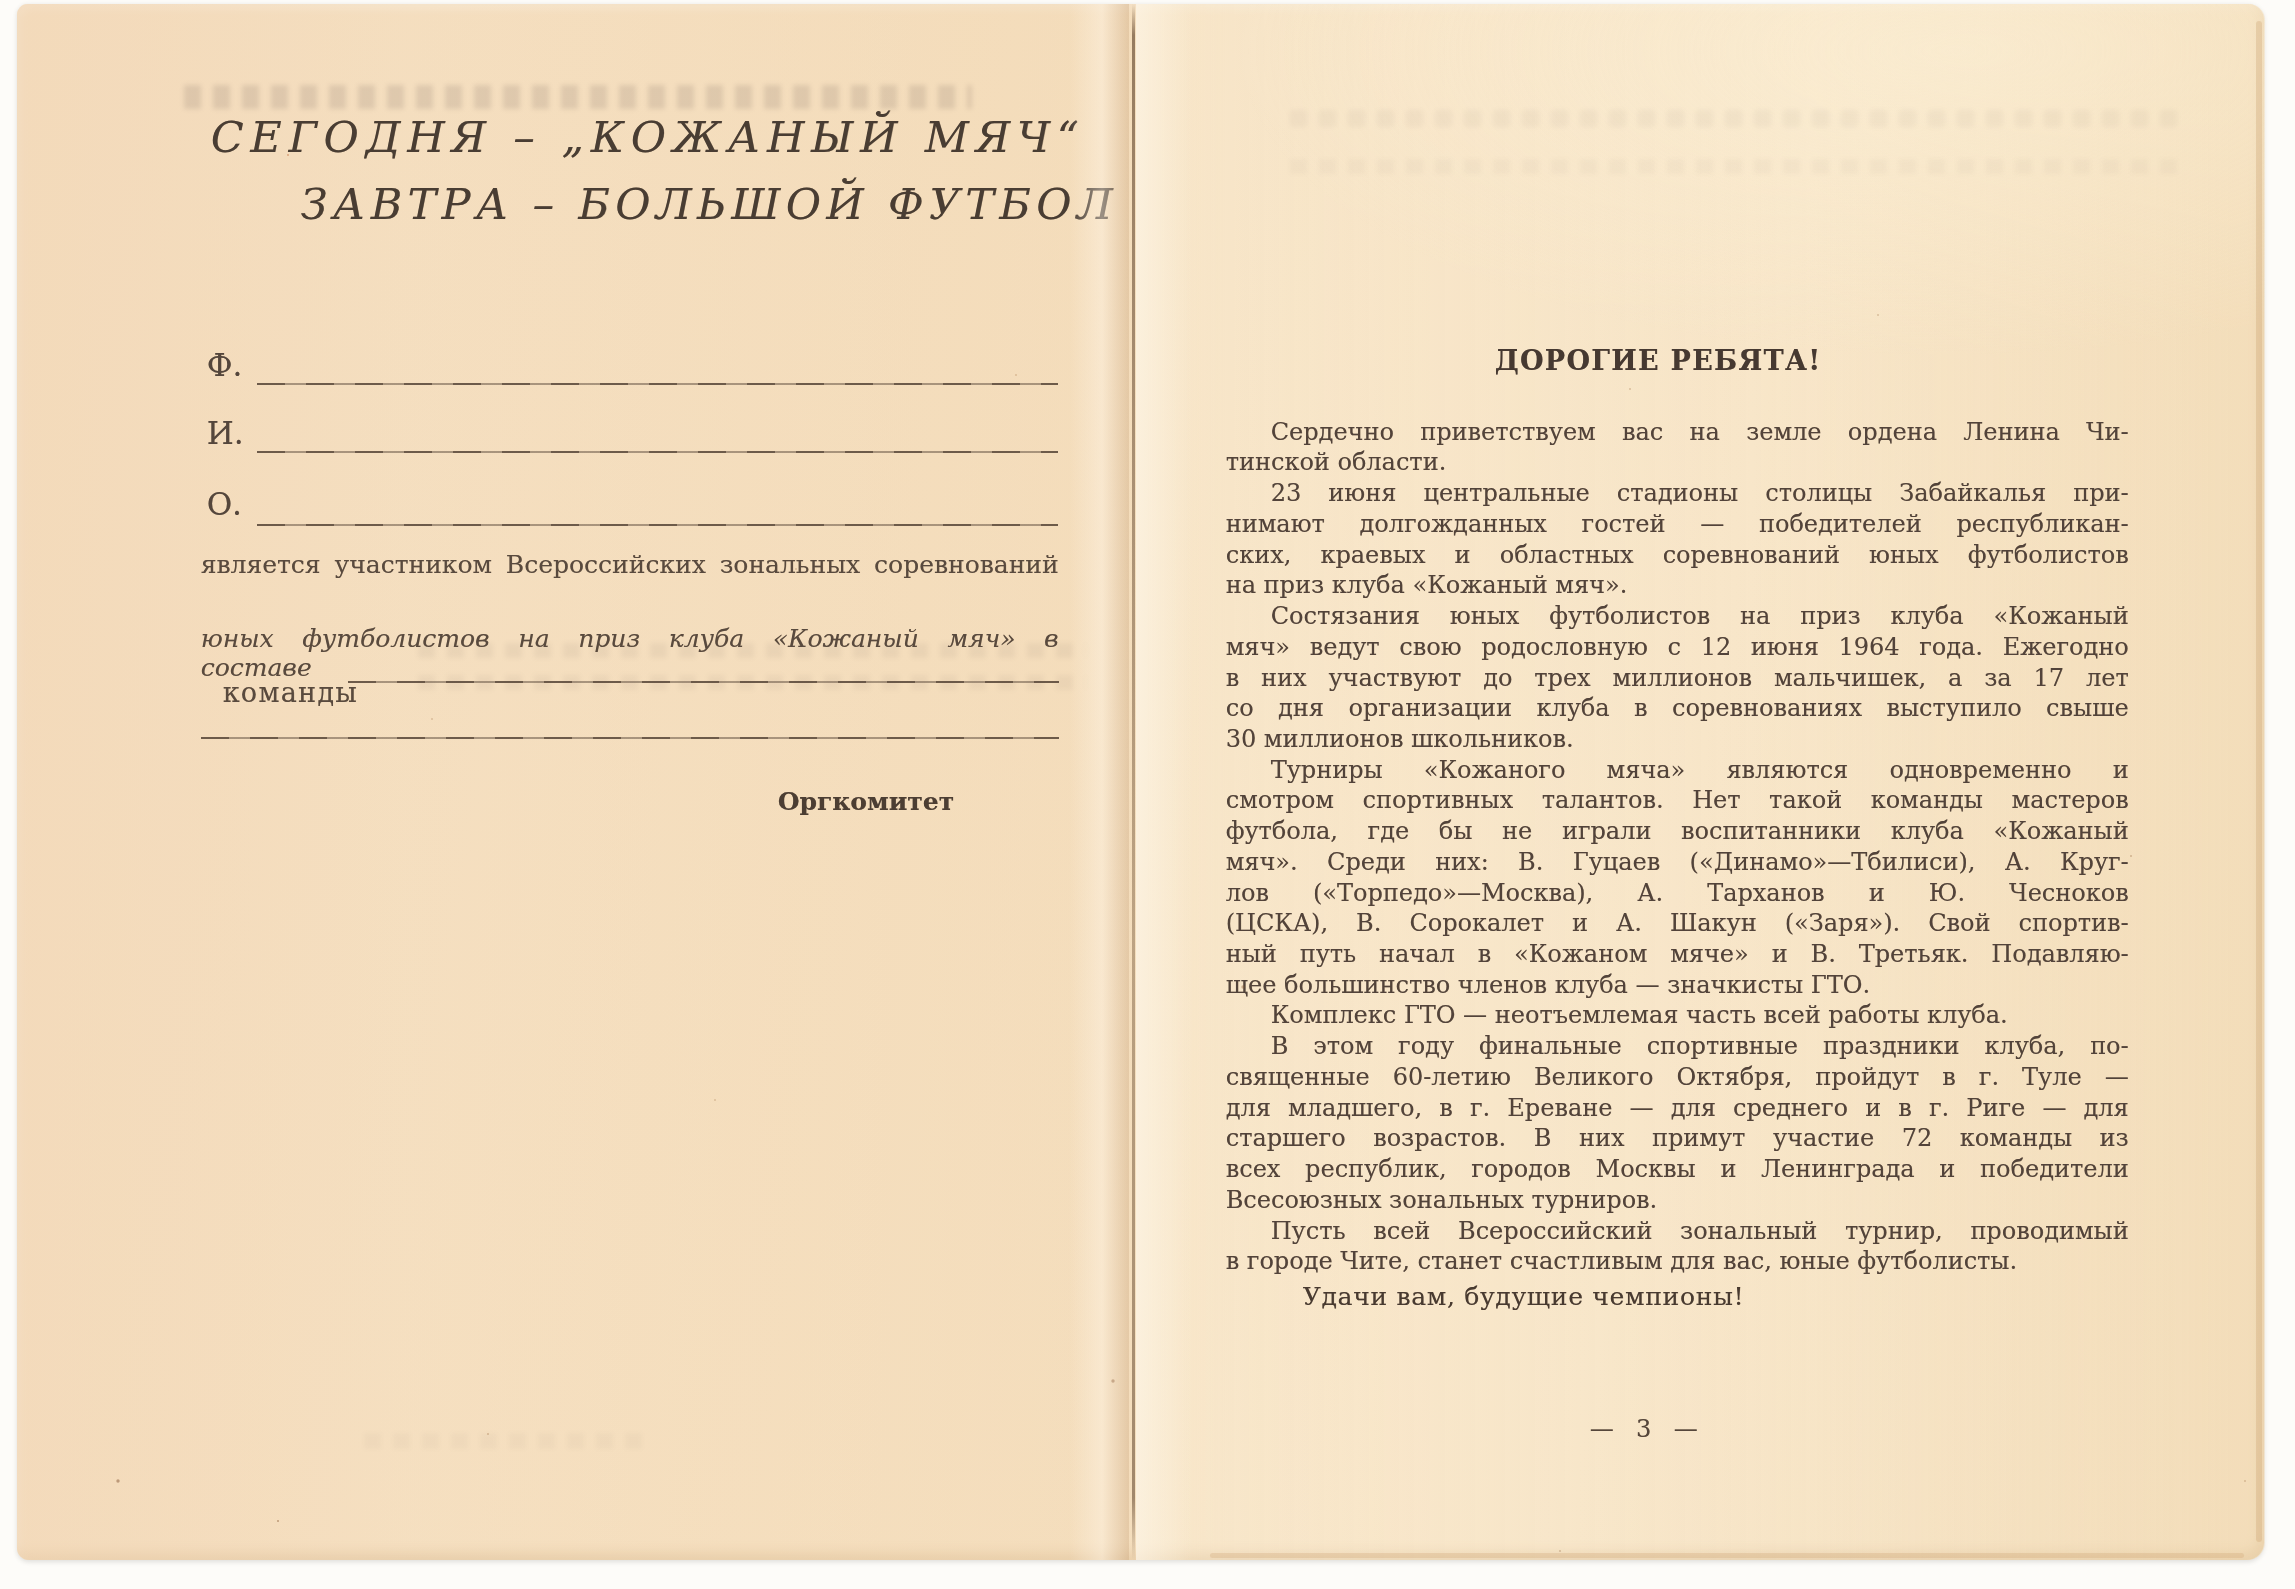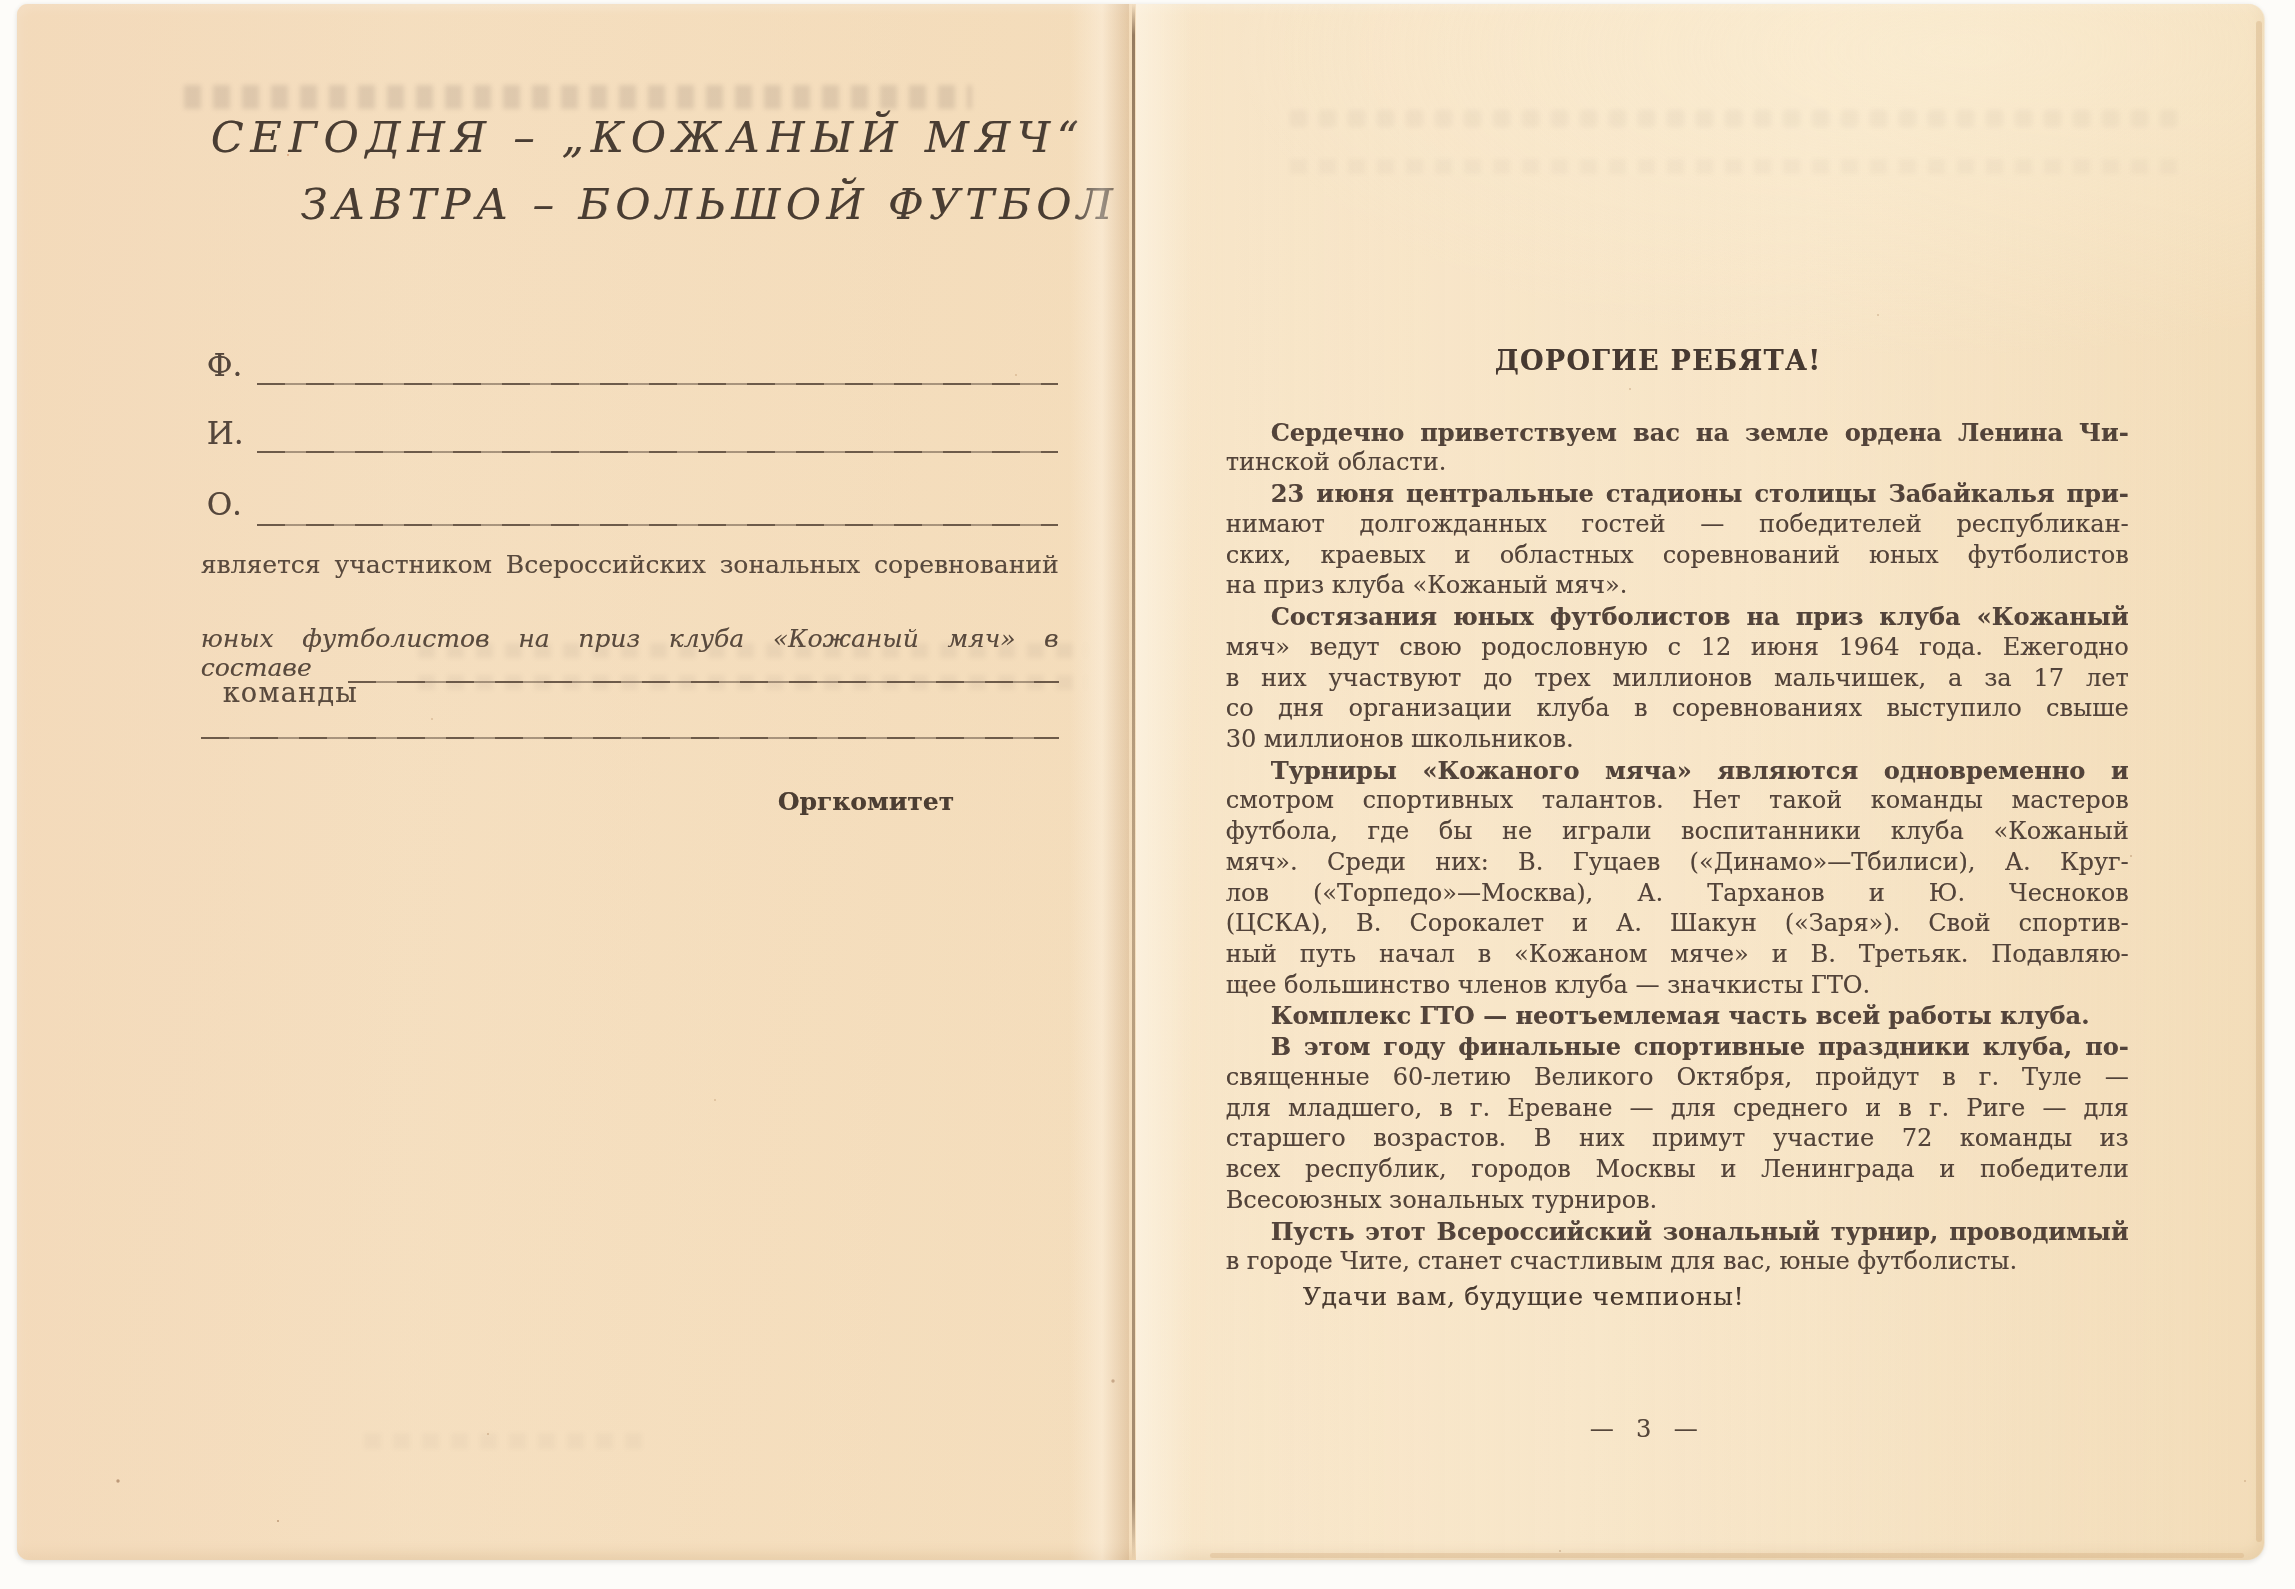--- a/index.html
+++ b/index.html
@@ -69,21 +69,21 @@
     text-shadow:0.2px 0.3px 0.5px rgba(90,70,50,.45);}
   .signature{position:absolute;left:761px;top:783px;font-size:25px;font-weight:bold;color:#4c3e33;
     text-shadow:0.2px 0.3px 0.5px rgba(80,60,45,.5);}
   
   .rp-heading{position:absolute;left:90px;top:341px;width:902px;margin-left:-18.7px;
     font-size:27px;font-weight:bold;letter-spacing:1.3px;text-align:center;color:#463931;
     text-shadow:0.2px 0.3px 0.5px rgba(80,60,45,.5);}
   .bl{position:absolute;left:90px;width:903px;height:31px;font-size:24px;line-height:31px;
     color:#52433a;white-space:nowrap;text-shadow:0.2px 0.3px 0.5px rgba(90,70,50,.45);}
   .bl.just{white-space:normal;text-align:justify;text-align-last:justify;}
-  .bl.first{text-indent:45px;font-weight:bold;}
+  .bl.first{text-indent:45px;}
   .closing{position:absolute;left:167px;top:1278px;font-size:25px;font-weight:normal;color:#483a30;
     letter-spacing:0.7px;text-shadow:0.2px 0.3px 0.5px rgba(80,60,45,.5);}
   .pageno{position:absolute;left:90px;top:1411px;width:902px;margin-left:-33px;text-align:center;
     font-size:24px;color:#55463b;word-spacing:14.7px;text-shadow:0.2px 0.3px 0.5px rgba(90,70,50,.45);}
 </style>
 </head>
 <body>
 
 <div class="canvas">
   <div class="paper">
@@ -149,21 +149,21 @@
 
       <div class="bl first" style="top:996px">Комплекс ГТО — неотъемлемая часть всей работы клуба.</div>
 
       <div class="bl first just" style="top:1027px">В этом году финальные спортивные праздники клуба, по-</div>
       <div class="bl just" style="top:1058px">священные 60-летию Великого Октября, пройдут в г. Туле —</div>
       <div class="bl just" style="top:1089px">для младшего, в г. Ереване — для среднего и в г. Риге — для</div>
       <div class="bl just" style="top:1119px">старшего возрастов. В них примут участие 72 команды из</div>
       <div class="bl just" style="top:1150px">всех республик, городов Москвы и Ленинграда и победители</div>
       <div class="bl" style="top:1181px">Всесоюзных зональных турниров.</div>
 
-      <div class="bl first just" style="top:1212px">Пусть этот Всероссийский зональный турнир, проводимый</div>
+      <div class="bl first just" style="top:1212px">Пусть всей Всероссийский зональный турнир, проводимый</div>
       <div class="bl" style="top:1242px">в городе Чите, станет счастливым для вас, юные футболисты.</div>
 
       <div class="closing">Удачи вам, будущие чемпионы!</div>
       <div class="pageno">— 3 —</div>
     </div>
 
     <div class="crease-light"></div>
     <div class="fold-line"></div>
     <div class="fold-glow"></div>
     <div class="edge-right"></div>

